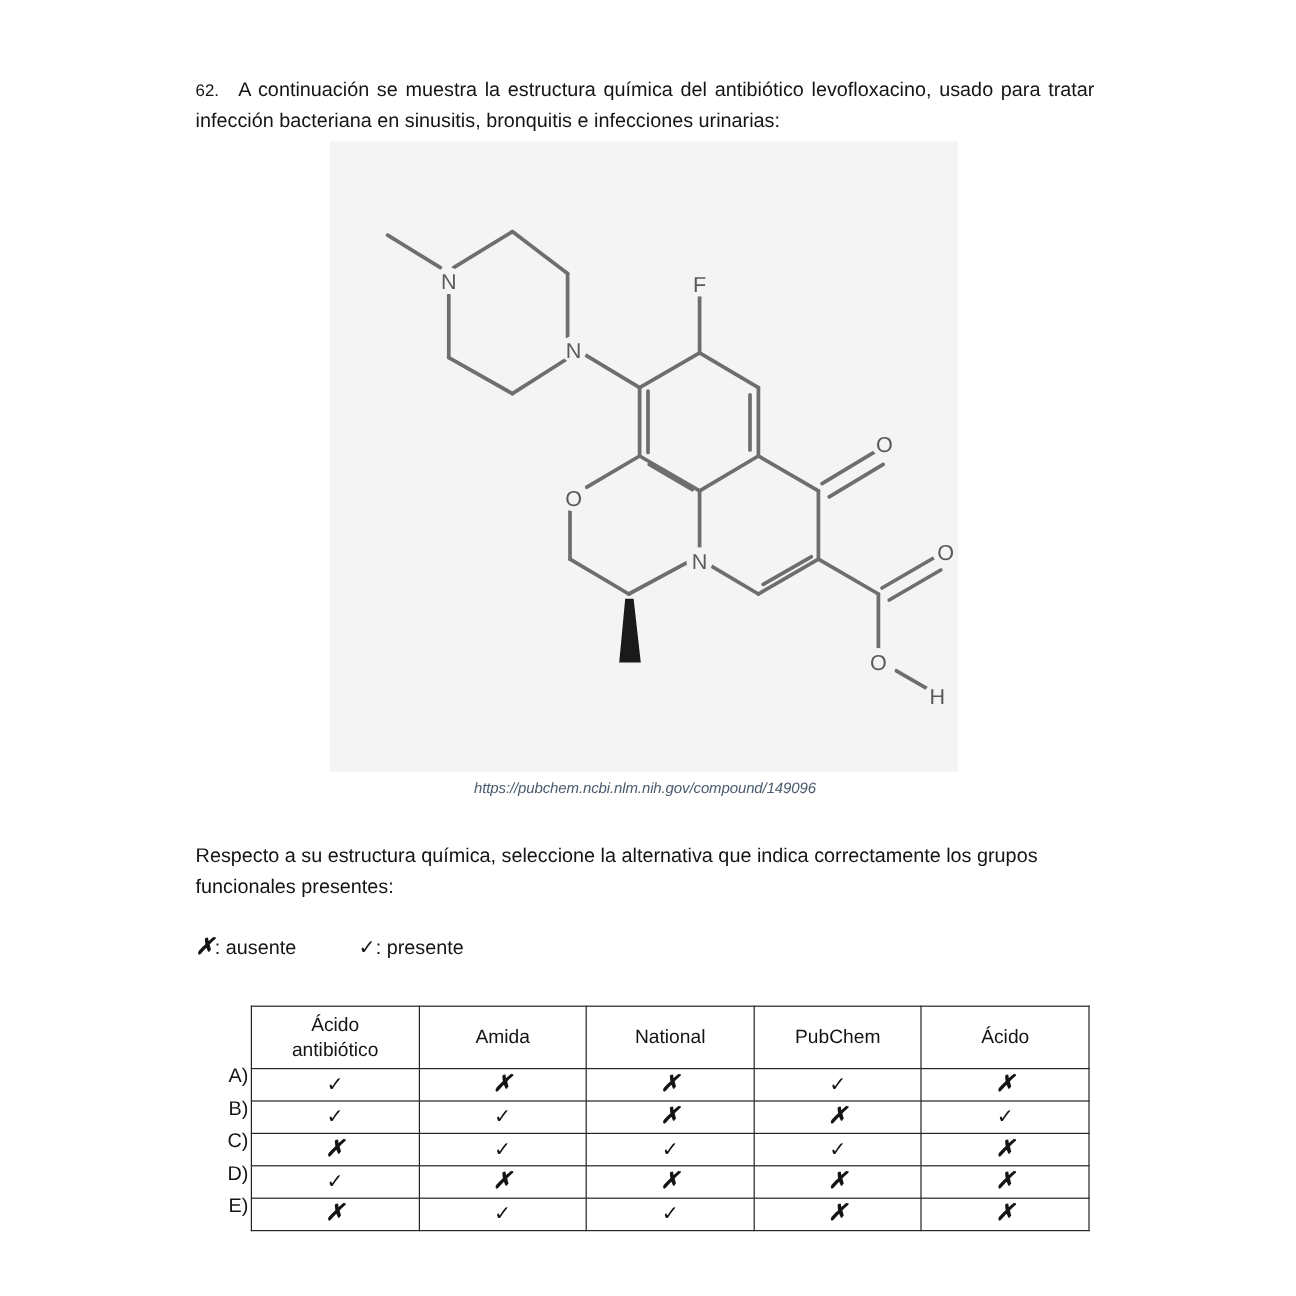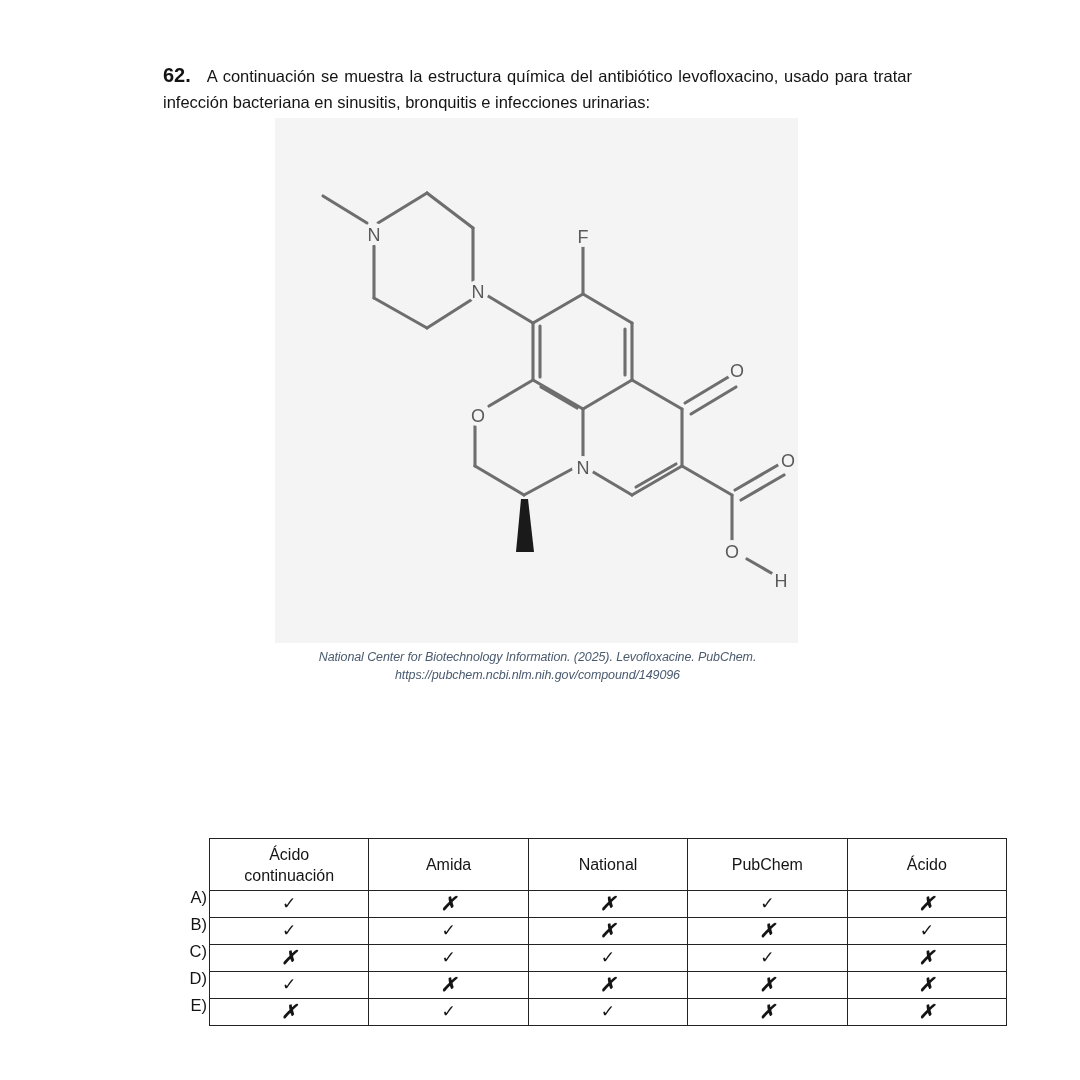--- a/index.html
+++ b/index.html
@@ -30,22 +30,22 @@
     position: absolute;
     left: 163px;
     top: 62px;
     width: 749px;
     font-size: 16.5px;
     line-height: 26px;
     text-align: justify;
     color: #141414;
   }
   .stem-number {
-    font-weight: bold;
-    font-size: 20px;
+    font-weight: normal;
+    font-size: 14px;
     letter-spacing: 0px;
   }
   .stem-gap { display: inline-block; width: 16px; }
 
   
   .figure {
     position: absolute;
     left: 275px;
     top: 118px;
     width: 523px;
@@ -106,21 +106,21 @@
   
   .table-wrap {
     position: absolute;
     left: 163px;
     top: 838px;
     width: 749px;
   }
   table.answers {
     border-collapse: collapse;
     margin-left: 46px;
-    width: 798px;
+    width: 699px;
     table-layout: fixed;
   }
   table.answers td, table.answers th {
     border: 1.6px solid #232323;
     text-align: center;
     vertical-align: middle;
     font-family: "Liberation Sans", sans-serif;
     font-size: 16px;
     color: #141414;
     padding: 0;
@@ -245,33 +245,36 @@
         <circle cx="308" cy="349" r="11" fill="#f4f4f4"></circle>
         <text x="308" y="356">N</text>
 
         <circle cx="203" cy="297" r="11" fill="#f4f4f4"></circle>
         <text x="203" y="304">O</text>
       </g>
     </svg>
   </div>
 
   <div class="caption">
-    <div>National Center for Biotechnology Information. (2025). Levofloxacine. PubChem.</div>
     <div>https://pubchem.ncbi.nlm.nih.gov/compound/149096</div>
   </div>
 
-
+  <div class="prompt">Respecto a su estructura química, seleccione la alternativa que indica correctamente los grupos funcionales presentes:</div>
+
+  <div class="legend">
+    <span class="xglyph">✗</span><span>: ausente</span><span class="legend-gap"></span><span class="ckglyph">✓</span><span>: presente</span>
+  </div>
 
   <div class="table-wrap">
     <table class="answers">
       <thead>
         <tr>
           <th>
             <span>Ácido</span><br>
-            <span>continuación</span>
+            <span>antibiótico</span>
           </th>
           <th>Amida</th>
           <th>National</th>
           <th>PubChem</th>
           <th>Ácido</th>
         </tr>
       </thead>
       <tbody id="answer-rows">
           <tr>
             <td class="mark-cell"><span class="cell-check">✓</span></td>

